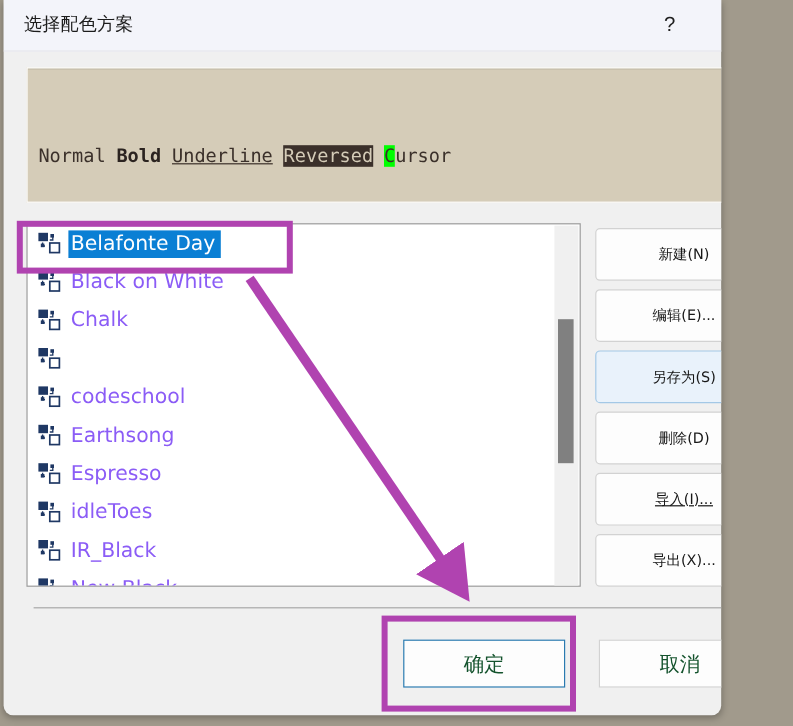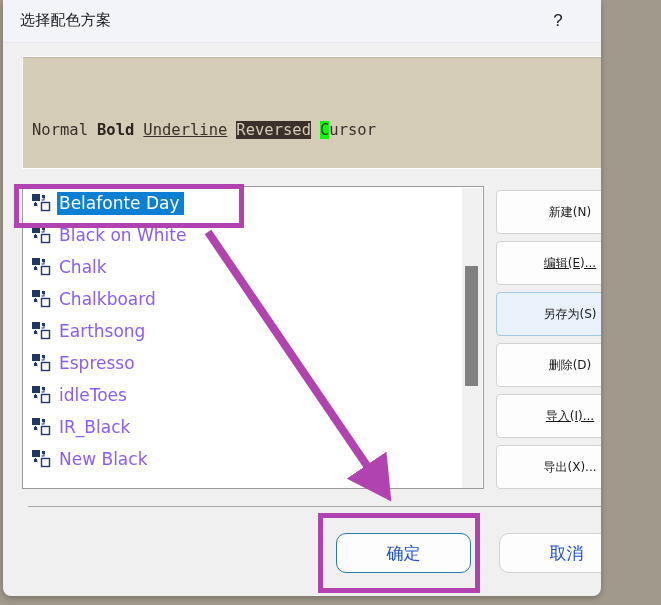--- a/index.html
+++ b/index.html
@@ -178,23 +178,23 @@
     height: 1px;
     background: #a8a8a8;
   }
   .foot-btn {
     position: absolute;
     top: 533px;
     width: 135px;
     height: 40px;
     background: #fdfdfd;
     border: 1px solid #d2d2d2;
-    border-radius: 10px;
+    border-radius: 0;
     font-size: 17px;
-    color: #1d4ed8;
+    color: #14532d;
     display: flex;
     align-items: center;
     justify-content: center;
     box-sizing: border-box;
     font-family: "DejaVu Sans", "Liberation Sans", sans-serif;
   }
   #ok-btn {
     left: 333px;
     border: 1px solid #2a7ab0;
   }
@@ -276,21 +276,31 @@
         </div>
         <div class="list-item">
           <span class="ico"><svg width="20" height="20" viewBox="0 0 20 20">
               <rect x="1" y="1" width="8" height="7" fill="#1f3864"></rect>
               <rect x="11" y="2" width="3" height="3" fill="#1f3864"></rect>
               <rect x="3" y="10" width="3" height="3" fill="#1f3864"></rect>
               <path d="M13 4 L13 7 L10.5 7" stroke="#1f3864" stroke-width="1.1" fill="none"></path>
               <path d="M6.5 12 L4.5 12 L4.5 9" stroke="#1f3864" stroke-width="1.1" fill="none"></path>
               <rect x="10.5" y="9.5" width="8" height="8" fill="#ffffff" stroke="#1f3864" stroke-width="1.4"></rect>
             </svg></span>
-          <span class="lbl">Chalkboard</span>
+        </div>
+        <div class="list-item">
+          <span class="ico"><svg width="20" height="20" viewBox="0 0 20 20">
+              <rect x="1" y="1" width="8" height="7" fill="#1f3864"></rect>
+              <rect x="11" y="2" width="3" height="3" fill="#1f3864"></rect>
+              <rect x="3" y="10" width="3" height="3" fill="#1f3864"></rect>
+              <path d="M13 4 L13 7 L10.5 7" stroke="#1f3864" stroke-width="1.1" fill="none"></path>
+              <path d="M6.5 12 L4.5 12 L4.5 9" stroke="#1f3864" stroke-width="1.1" fill="none"></path>
+              <rect x="10.5" y="9.5" width="8" height="8" fill="#ffffff" stroke="#1f3864" stroke-width="1.4"></rect>
+            </svg></span>
+          <span class="lbl">codeschool</span>
         </div>
         <div class="list-item">
           <span class="ico"><svg width="20" height="20" viewBox="0 0 20 20">
               <rect x="1" y="1" width="8" height="7" fill="#1f3864"></rect>
               <rect x="11" y="2" width="3" height="3" fill="#1f3864"></rect>
               <rect x="3" y="10" width="3" height="3" fill="#1f3864"></rect>
               <path d="M13 4 L13 7 L10.5 7" stroke="#1f3864" stroke-width="1.1" fill="none"></path>
               <path d="M6.5 12 L4.5 12 L4.5 9" stroke="#1f3864" stroke-width="1.1" fill="none"></path>
               <rect x="10.5" y="9.5" width="8" height="8" fill="#ffffff" stroke="#1f3864" stroke-width="1.4"></rect>
             </svg></span>
@@ -343,21 +353,21 @@
       </div>
     <div id="scrollbar">
       <div id="scroll-thumb"></div>
     </div>
   </div>
 
   <div id="side-buttons">
       <div class="side-btn" style="top: 190px;">
         <span>新建(N)</span>
       </div>
-      <div class="side-btn" style="top: 241px; text-decoration: underline;">
+      <div class="side-btn" style="top: 241px;">
         <span>编辑(E)...</span>
       </div>
       <div class="side-btn hover" style="top: 292px;">
         <span>另存为(S)</span>
       </div>
       <div class="side-btn" style="top: 343px;">
         <span>删除(D)</span>
       </div>
       <div class="side-btn" style="top: 394px; text-decoration: underline;">
         <span>导入(I)...</span>

